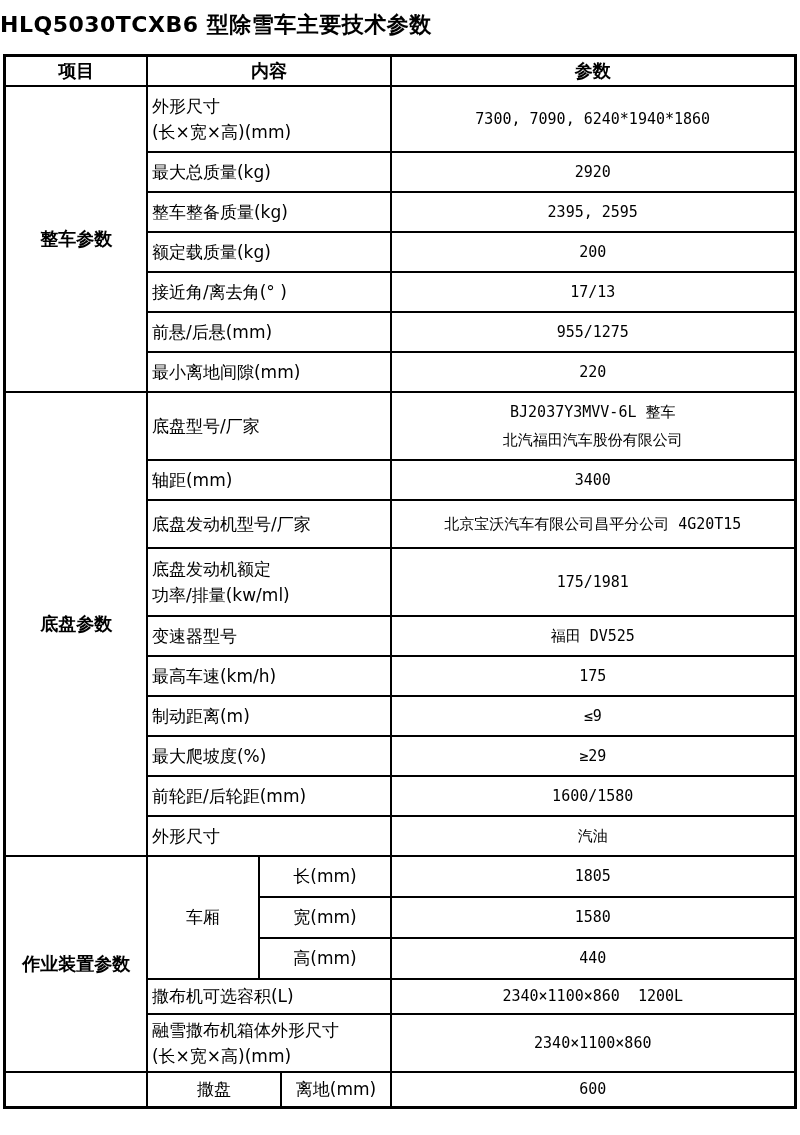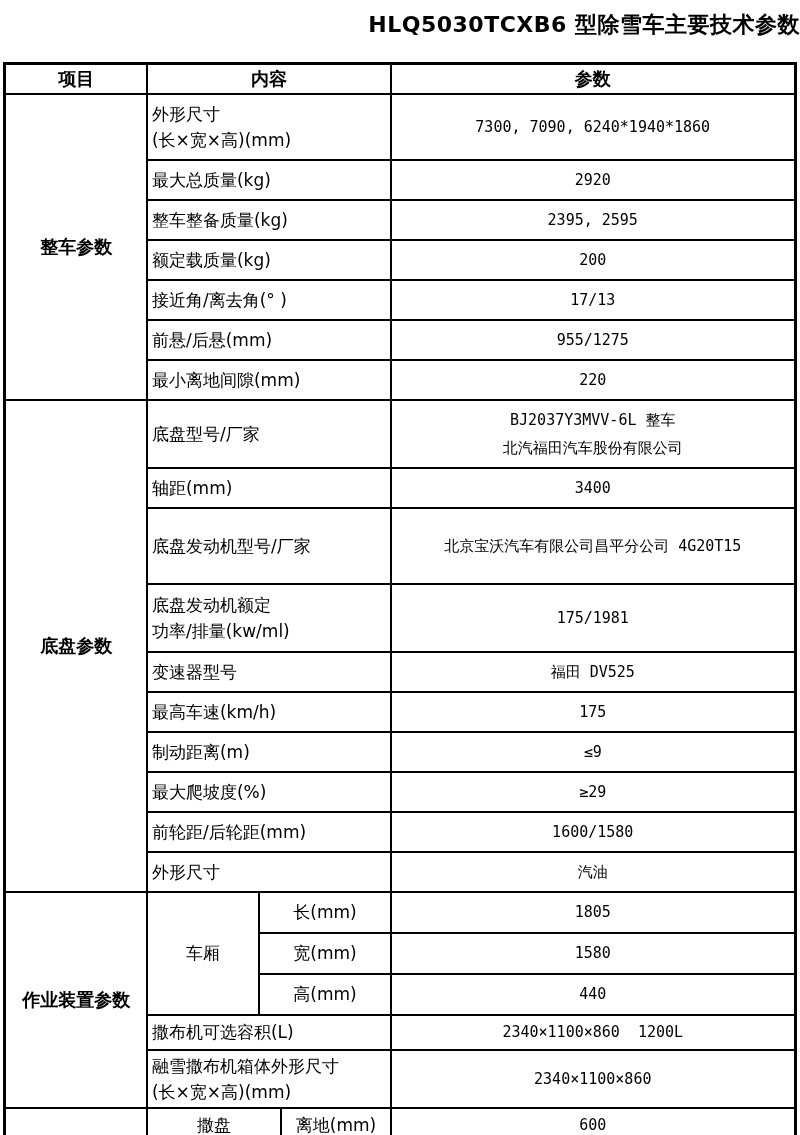--- a/index.html
+++ b/index.html
@@ -11,22 +11,22 @@
   }
   .page {
     width: 800px;
     height: 1135px;
     box-sizing: border-box;
     background: #ffffff;
     overflow: hidden;
   }
   .title {
     margin: 0;
-    padding: 10px 0 22px 0;
-    text-align: right;
+    padding: 10px 0 14px 0;
+    text-align: left;
     font-size: 22px;
     font-weight: bold;
     letter-spacing: 0.5px;
   }
   table.spec {
     border-collapse: collapse;
     table-layout: fixed;
     width: 790px;
     margin: 0 auto;
     border: 3px solid #000000;
@@ -69,21 +69,21 @@
     font-family: "DejaVu Sans Mono", "Liberation Mono", "DejaVu Sans", monospace;
     white-space: pre-wrap;
     line-height: 1.9;
   }
   
   tr.h38 { height: 22px; }
   tr.h40 { height: 40px; }
   tr.h41 { height: 41px; }
   tr.h48 { height: 32px; }
   tr.h54 { height: 54px; }
-  tr.h64 { height: 76px; }
+  tr.h64 { height: 48px; }
   tr.h66 { height: 66px; }
   tr.h68 { height: 68px; }
 </style>
 </head>
 <body>
 
 <div class="page">
 
   <h1 class="title">HLQ5030TCXB6 型除雪车主要技术参数</h1>
 

